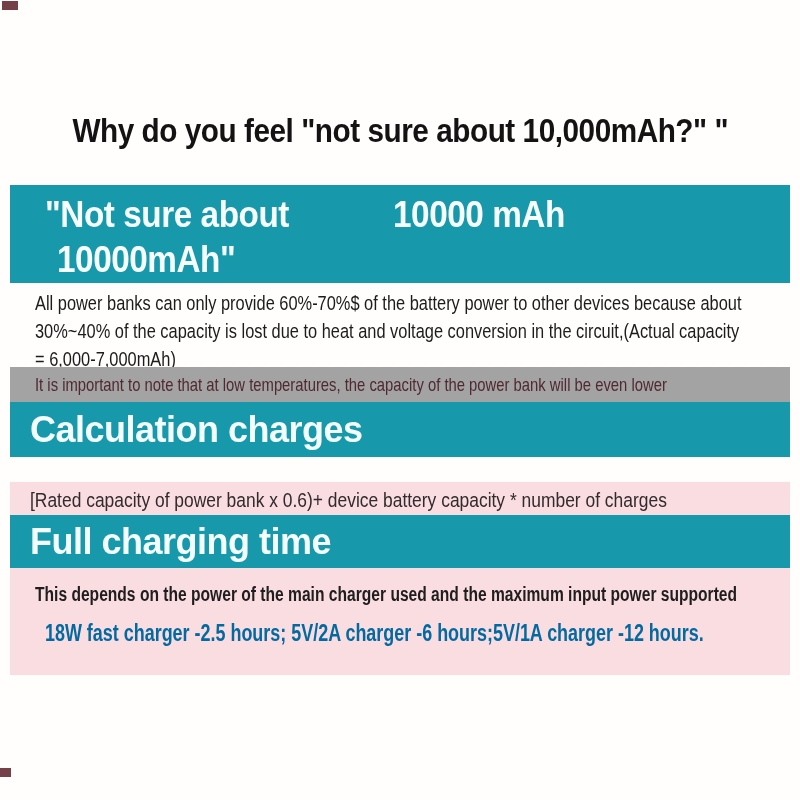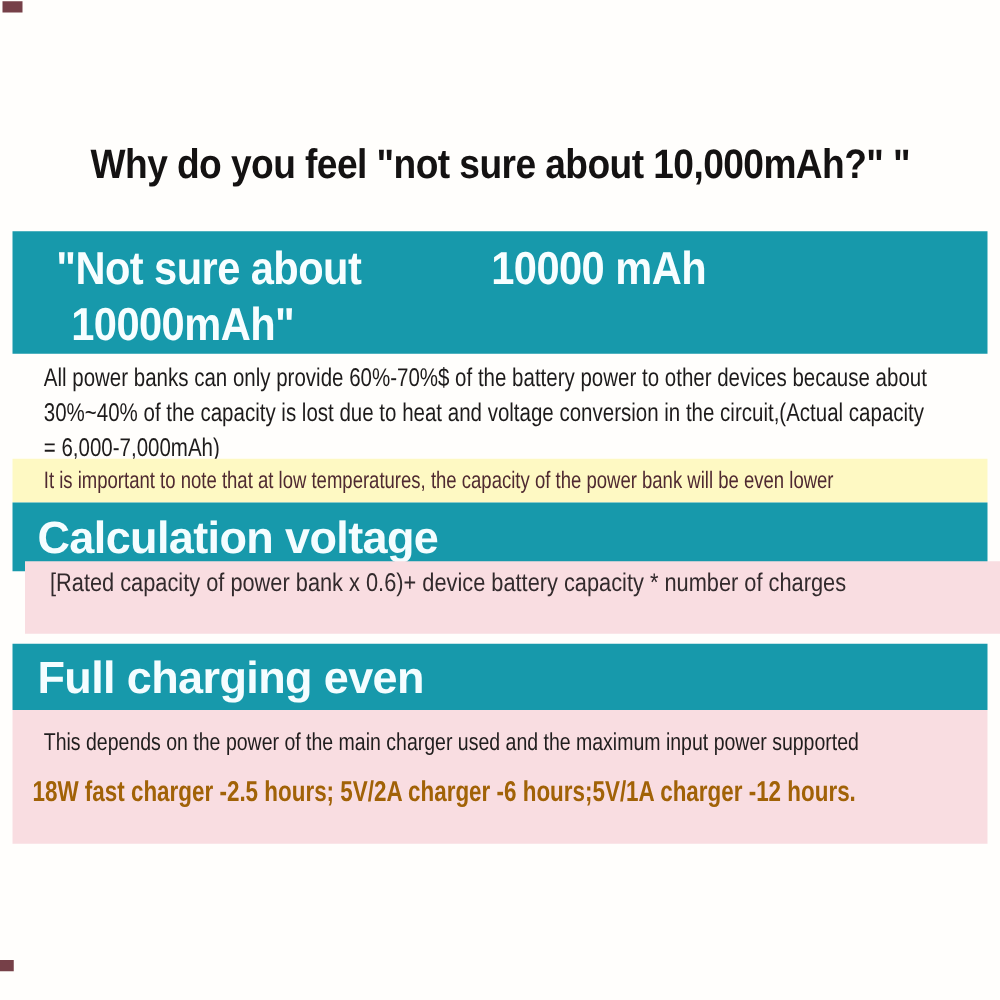--- a/index.html
+++ b/index.html
@@ -4,21 +4,21 @@
 <style>
   html,body{margin:0;padding:0;background:#ffffff;}
   .page{
     position:relative;width:800px;height:800px;overflow:hidden;
     background:#fffefc;
     font-family:"Liberation Sans",sans-serif;
     color:#171515;
   }
   .band{position:absolute;left:10px;width:780px;}
   .teal{background:#1799ab;}
-  .pink{background:#fef9c3;}
+  .pink{background:#a3a3a3;}
   .lightpink{background:#f9dde1;}
 
   
   .sx{display:inline-block;white-space:nowrap;transform-origin:0 50%;}
   .sx78{transform:scaleX(0.78);}
   .sx80{transform:scaleX(0.80);}
   .sx85{transform:scaleX(0.85);}
   .sx90{transform:scaleX(0.90);}
 
   .title{
@@ -41,28 +41,28 @@
   .note{top:367px;height:35px;display:flex;align-items:center;}
   .note .t{margin-left:25px;font-size:19px;color:#4f2a31;}
 
   .head-band{height:55px;display:flex;align-items:center;}
   .calc-head{top:402px;}
   .charge-head{top:515px;height:53px;}
   .head-band .t{
     margin-left:20px;font-size:36px;font-weight:700;color:#f4fdff;letter-spacing:-0.5px;
   }
 
-  .calc-body{top:449px;height:58px;margin-left:10px;}
+  .calc-body{top:482px;height:58px;}
   .calc-body .ln{margin-left:20px;font-size:20.5px;line-height:26px;color:#322a2c;}
   .calc-body .wrap{padding-top:5px;}
 
   .charge-body{top:568px;height:107px;}
   .charge-body .wrap{padding-top:11px;}
-  .charge-body .ln{margin-left:25px;font-size:19.5px;font-weight:400;line-height:30px;color:#1f1d1d;}
-  .charge-body .times{margin-left:16px;margin-top:11px;font-size:23px;font-weight:700;color:#a16207;}
+  .charge-body .ln{margin-left:25px;font-size:19.5px;font-weight:700;line-height:30px;color:#1f1d1d;}
+  .charge-body .times{margin-left:35px;margin-top:11px;font-size:23px;font-weight:700;color:#0369a1;}
 
   .edge-mark{position:absolute;background:#5e1f28;opacity:0.85;}
   .mark-top{left:2px;top:1px;width:16px;height:9px;}
   .mark-bottom{left:0px;top:768px;width:11px;height:9px;}
 </style>
 </head>
 <body>
 
 <div class="page">
 
@@ -83,31 +83,31 @@
     <div><span class="sx sx80">All power banks can only provide 60%-70%$ of the battery power to other devices because about</span></div>
     <div><span class="sx sx80">30%~40% of the capacity is lost due to heat and voltage conversion in the circuit,(Actual capacity</span></div>
     <div><span class="sx sx80">= 6,000-7,000mAh)</span></div>
   </div>
 
   <div class="band pink note">
     <span class="t sx sx78">It is important to note that at low temperatures, the capacity of the power bank will be even lower</span>
   </div>
 
   <div class="band teal head-band calc-head">
-    <span class="t">Calculation voltage</span>
+    <span class="t">Calculation charges</span>
   </div>
 
   <div class="band lightpink calc-body">
     <div class="wrap">
       <div class="ln"><span class="sx sx85">[Rated capacity of power bank x 0.6)+ device battery capacity * number of charges</span></div>
     </div>
   </div>
 
   <div class="band teal head-band charge-head">
-    <span class="t">Full charging even</span>
+    <span class="t">Full charging time</span>
   </div>
 
   <div class="band lightpink charge-body">
     <div class="wrap">
       <div class="ln"><span class="sx sx80">This depends on the power of the main charger used and the maximum input power supported</span></div>
       <div class="times"><span class="sx sx78">18W fast charger -2.5 hours; 5V/2A charger -6 hours;5V/1A charger -12 hours.</span></div>
     </div>
   </div>
 
 </div>

